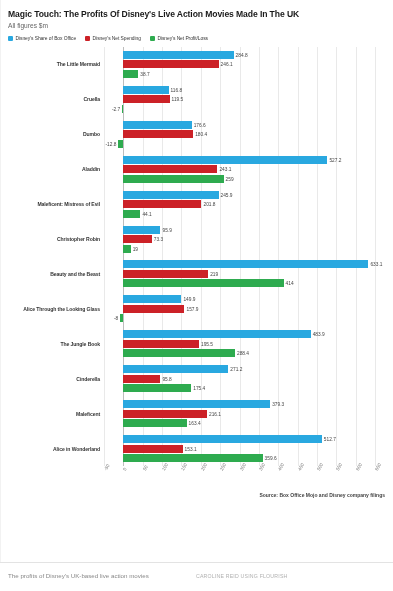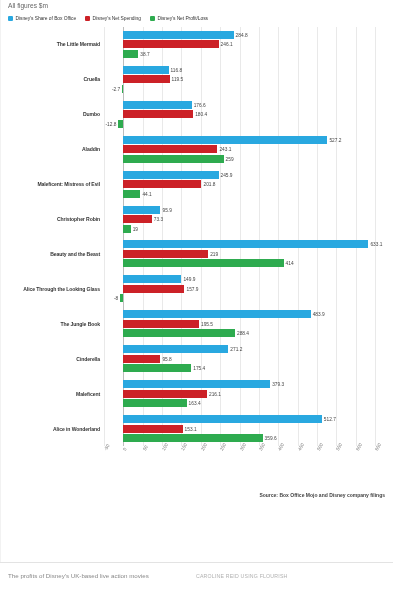--- a/index.html
+++ b/index.html
@@ -69,20 +69,21 @@
     letter-spacing:0.2px;
   }
   .leftrule{position:absolute;left:0;top:0;width:1px;bottom:28px;background:#f2f2f2;}
 </style>
 </head>
 <body>
 
 <div class="page">
   <div class="leftrule"></div>
 
+  <div class="title">Magic Touch: The Profits Of Disney's Live Action Movies Made In The UK</div>
   <div class="subtitle">All figures $m</div>
 
   <div class="legend" id="legend">
       <div class="legend-item">
         <span class="legend-swatch" style="background: rgb(41, 168, 224);"></span>
         <span class="legend-label">Disney's Share of Box Office</span>
       </div>
       <div class="legend-item">
         <span class="legend-swatch" style="background: rgb(204, 33, 39);"></span>
         <span class="legend-label">Disney's Net Spending</span>

